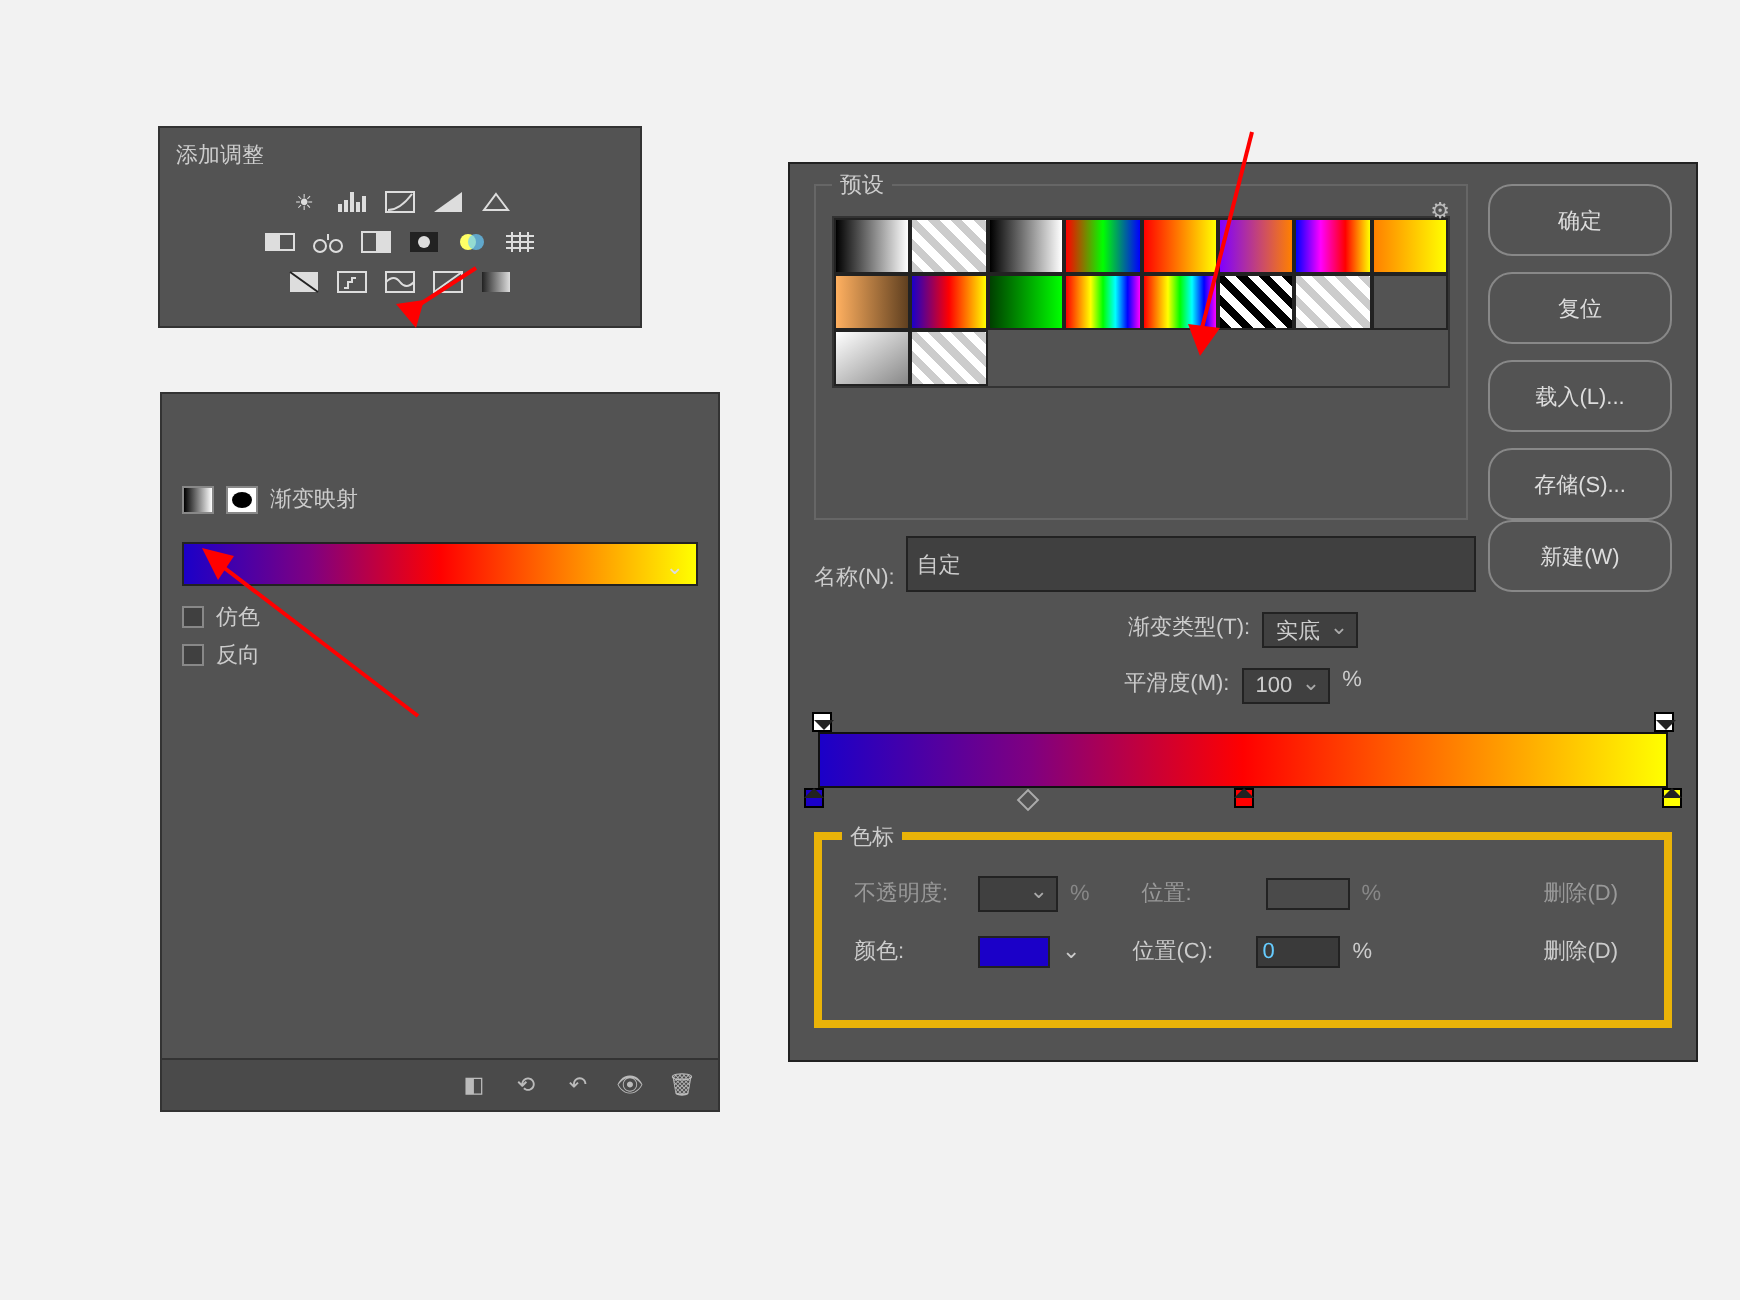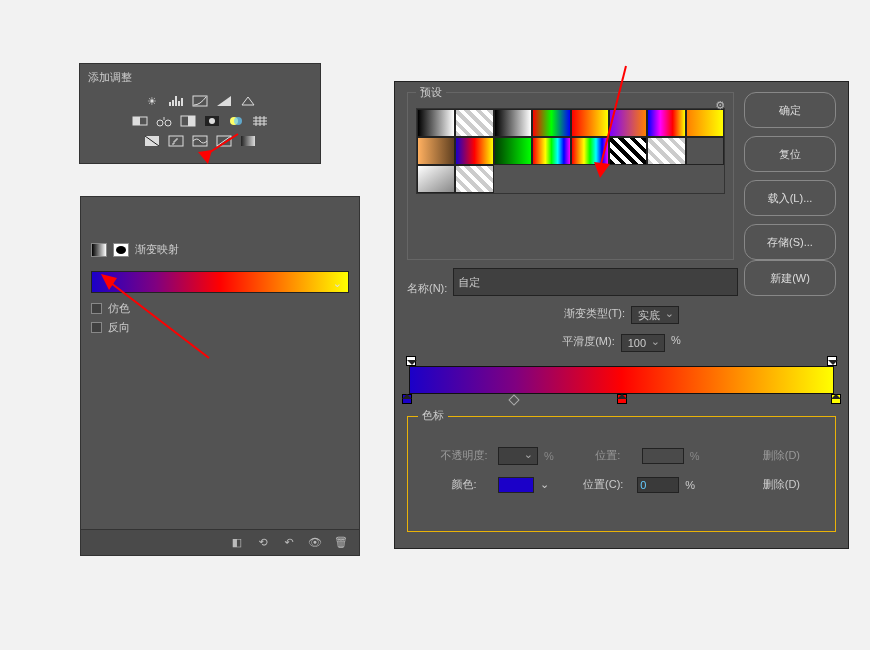--- a/index.html
+++ b/index.html
@@ -64,24 +64,24 @@
 .opacity-stops { position: absolute; top: -10px; left: 0; right: 0; height: 10px; }
 .color-stops { position: absolute; bottom: -12px; left: 0; right: 0; height: 12px; }
 .stop-marker { position: absolute; width: 10px; height: 10px; transform: translateX(-50%); }
 .stop-marker.top { border: 1px solid #000; background: #fff; }
 .stop-marker.top::before { content:""; position:absolute; bottom:-5px; left:0; border:5px solid transparent; border-top-color:#222; }
 .stop-marker.bottom::before { content:""; position:absolute; top:-5px; left:0; border:5px solid transparent; border-bottom-color:#222; }
 .stop-marker.bottom .sq { width: 10px; height: 10px; border:1px solid #000; }
 .midpoint { position: absolute; bottom: -10px; width: 8px; height: 8px; transform: translateX(-50%) rotate(45deg); border: 1px solid #aaa; }
 
 
-.stops-group { border: 1px solid #eab308; margin-top: 22px; padding: 28px; position: relative; }
+.stops-group { border: 4px solid #eab308; margin-top: 22px; padding: 16px; position: relative; }
 .stops-group .grp-lbl { color: #ccc; position: absolute; top: -9px; left: 10px; background: #535353; padding: 0 4px; }
 .stop-row { display: flex; align-items: center; gap: 6px; margin-bottom: 8px; }
-.stop-row .lbl { color: #999; width: 56px; text-align: center; }
+.stop-row .lbl { color: #999; width: 56px; text-align: left; }
 .stop-row .lbl.active { color: #ccc; }
 .color-well { width: 36px; height: 16px; border: 1px solid #222; display: inline-block; }
 .num-input { width: 42px; height: 16px; background: #3a3a3a; border: 1px solid #222; color: #ccc; padding: 0 2px; }
 .num-input.disabled { background: #4a4a4a; color: #777; }
 .del-btn { margin-left: auto; color: #999; border: 1px solid transparent; padding: 2px 6px; }
 .del-btn.active { color: #ccc; }
 
 
 .arrow { position: absolute; pointer-events: none; }
 </style>

